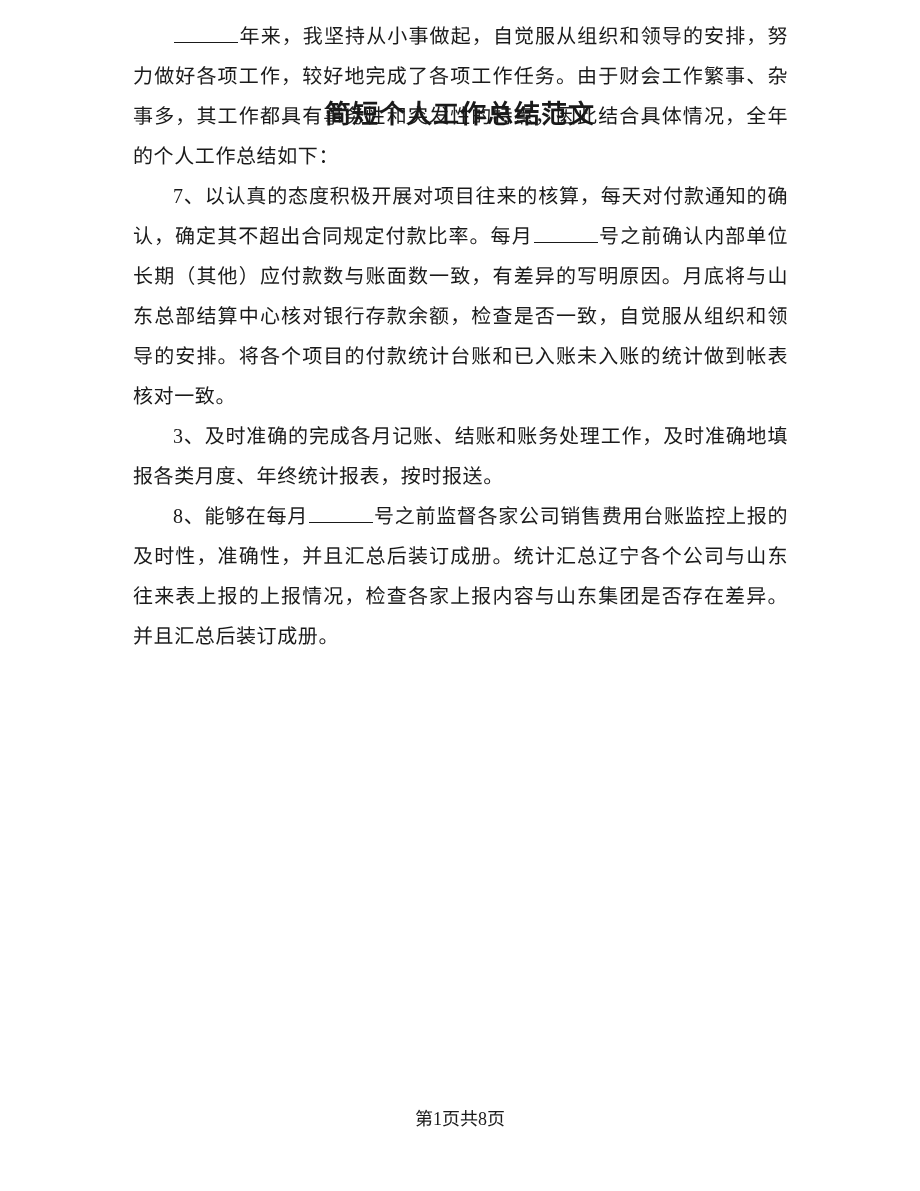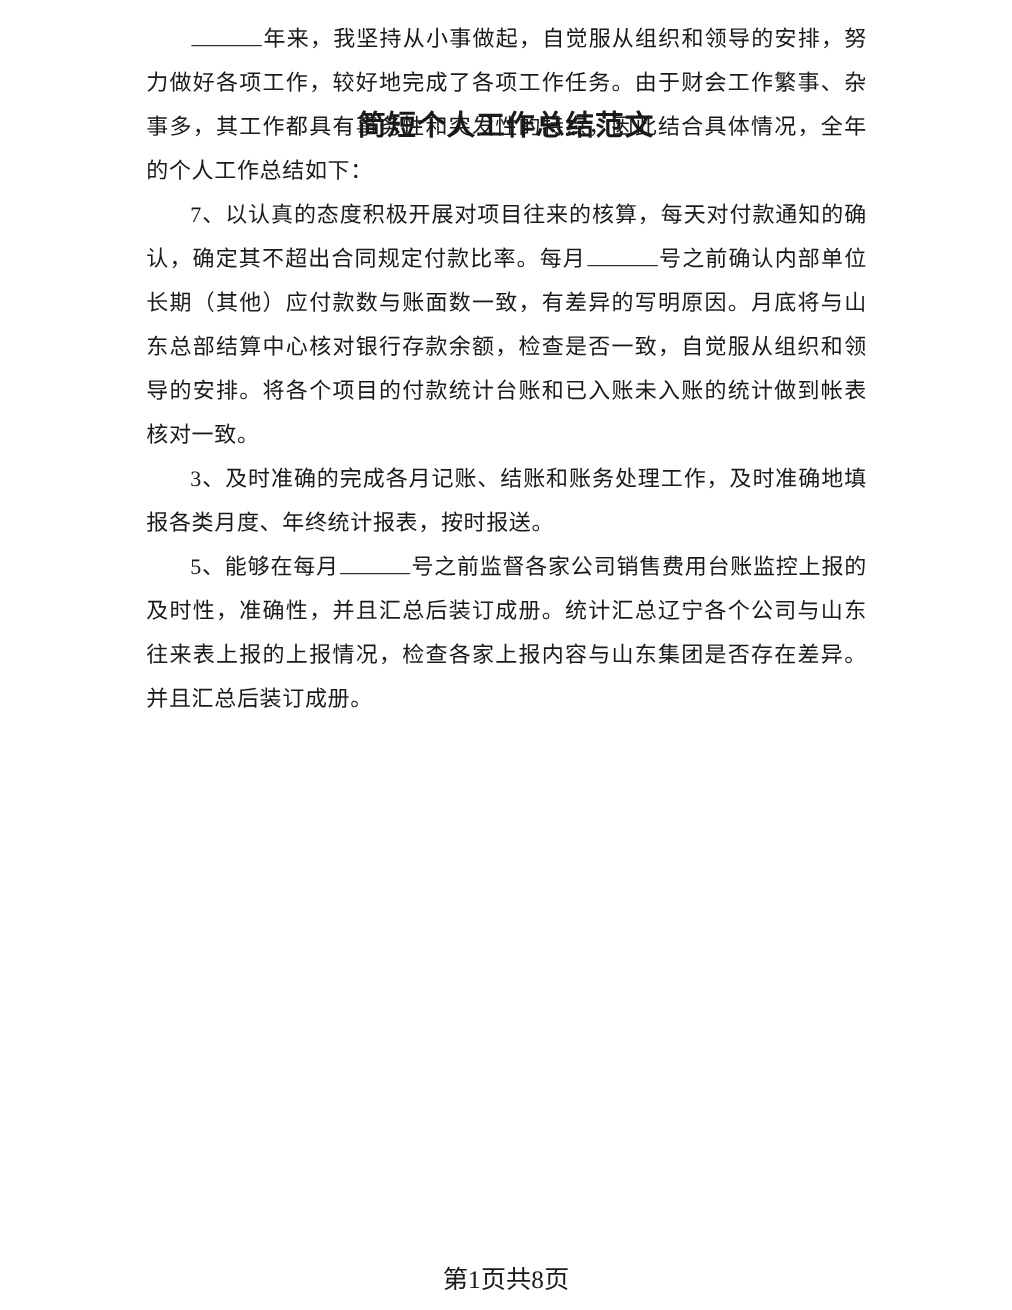--- a/index.html
+++ b/index.html
@@ -62,37 +62,36 @@
     height: 0.95em;
     vertical-align: baseline;
     margin: 0 1px;
   }
   .footer {
     position: absolute;
     left: 0;
     right: 0;
     top: 1108px;
     text-align: center;
-    font-size: 23px;
+    font-size: 18px;
     line-height: 22px;
     letter-spacing: 0px;
-    margin-top: 45px;
   }
 </style>
 </head>
 <body>
 
 <div class="page">
 
   <h1 class="doc-title">简短个人工作总结范文</h1>
 
   <div class="content">
     <div id="paragraphs">
         <p class="para first-body"><span class="blank"></span><span>年来，我坚持从小事做起，自觉服从组织和领导的安排，努力做好各项工作，较好地完成了各项工作任务。由于财会工作繁事、杂事多，其工作都具有事务性和突发性的特点，因此结合具体情况，全年的个人工作总结如下：</span></p>
         <p class="para"><span>7、以认真的态度积极开展对项目往来的核算，每天对付款通知的确认，确定其不超出合同规定付款比率。每月</span><span class="blank"></span><span>号之前确认内部单位长期（其他）应付款数与账面数一致，有差异的写明原因。月底将与山东总部结算中心核对银行存款余额，检查是否一致，自觉服从组织和领导的安排。将各个项目的付款统计台账和已入账未入账的统计做到帐表核对一致。</span></p>
         <p class="para"><span>3、及时准确的完成各月记账、结账和账务处理工作，及时准确地填报各类月度、年终统计报表，按时报送。</span></p>
-        <p class="para"><span>5、能够在每月</span><span class="blank"></span><span>号之前监督各家公司销售费用台账监控上报的及时性，准确性，并且汇总后装订成册。统计汇总辽宁各个公司与山东往来表上报的上报情况，检查各家上报内容与山东集团是否存在差异。并且汇总后装订成册。</span></p>
+        <p class="para"><span>8、能够在每月</span><span class="blank"></span><span>号之前监督各家公司销售费用台账监控上报的及时性，准确性，并且汇总后装订成册。统计汇总辽宁各个公司与山东往来表上报的上报情况，检查各家上报内容与山东集团是否存在差异。并且汇总后装订成册。</span></p>
       </div>
   </div>
 
   <div class="footer">第1页共8页</div>
 
 </div>
 
 </body></html>

